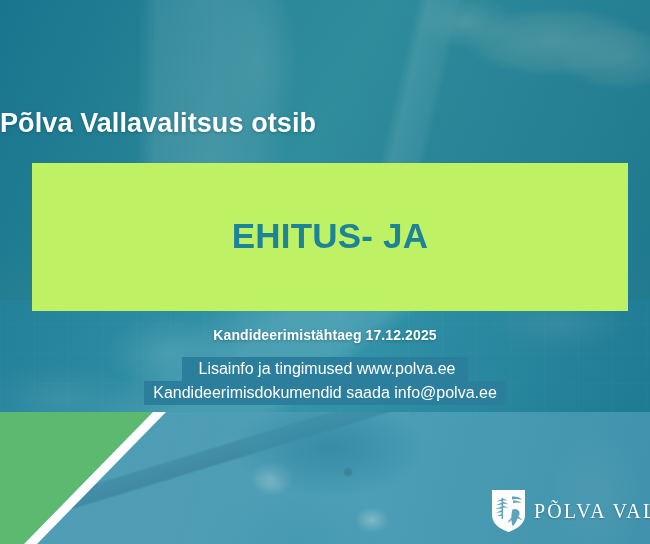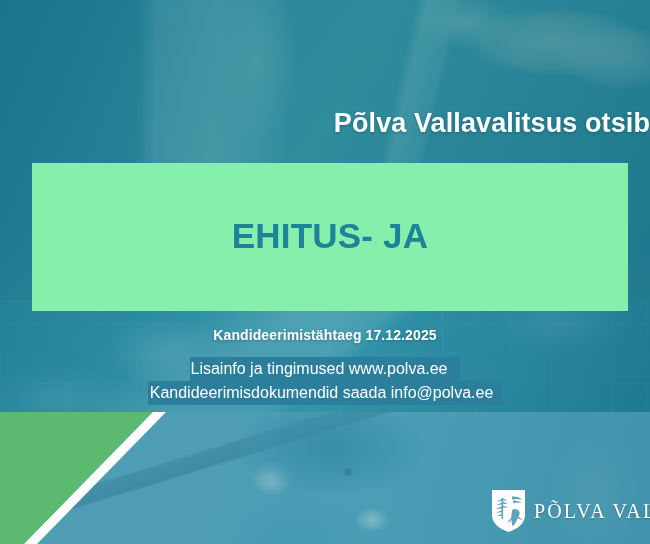--- a/index.html
+++ b/index.html
@@ -82,21 +82,21 @@
     background: linear-gradient(110deg, rgba(33,128,152,0.80) 0%, rgba(52,150,170,0.70) 50%, rgba(30,122,147,0.82) 100%);
   }
 
   
   .title-panel {
     position: absolute;
     left: 32px;
     top: 163px;
     width: 596px;
     height: 148px;
-    background: #86efac;
+    background: #bef264;
     z-index: 6;
     display: flex;
     align-items: center;
     justify-content: center;
   }
   .title-lines {
     width: 100%;
     text-align: center;
     color: #1d8399;
     font-weight: bold;
@@ -106,21 +106,21 @@
     padding-bottom: 2px;
   }
   .title-lines .tl { display: block; white-space: nowrap; }
 
   
   .kicker {
     position: absolute;
     left: 0;
     top: 108px;
     width: 650px;
-    text-align: right;
+    text-align: left;
     z-index: 6;
     color: #ffffff;
     font-size: 27px;
     font-weight: bold;
     letter-spacing: 0.1px;
     text-shadow: 0 1px 3px rgba(0,50,65,0.35);
   }
 
   
   .deadline {
@@ -147,22 +147,22 @@
     align-items: center;
   }
   .info-line {
     background: #2b7f9c;
     color: #ffffff;
     font-size: 16px;
     line-height: 21px;
     padding: 1px 10px 2px 10px;
     white-space: nowrap;
   }
-  .info-line.l1 { padding-left: 0; padding-right: 12px; }
-  .info-line.l2 { padding-left: 2px;  padding-right: 9px; }
+  .info-line.l1 { padding-left: 16px; padding-right: 12px; }
+  .info-line.l2 { padding-left: 9px;  padding-right: 9px; }
 
   
   .band-bottom {
     position: absolute;
     left: 0; top: 412px;
     width: 650px;
     height: 132px;
     overflow: hidden;
     background: #4a97b4;
   }

